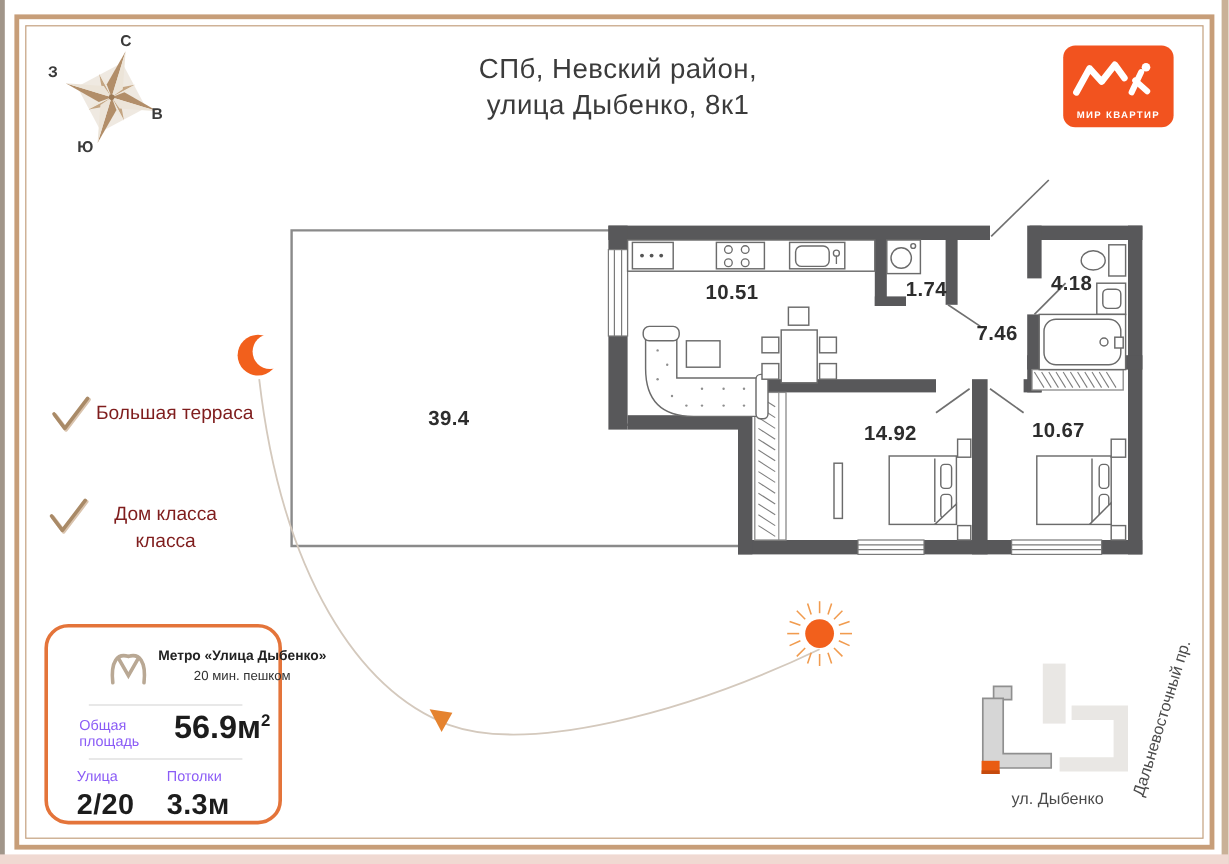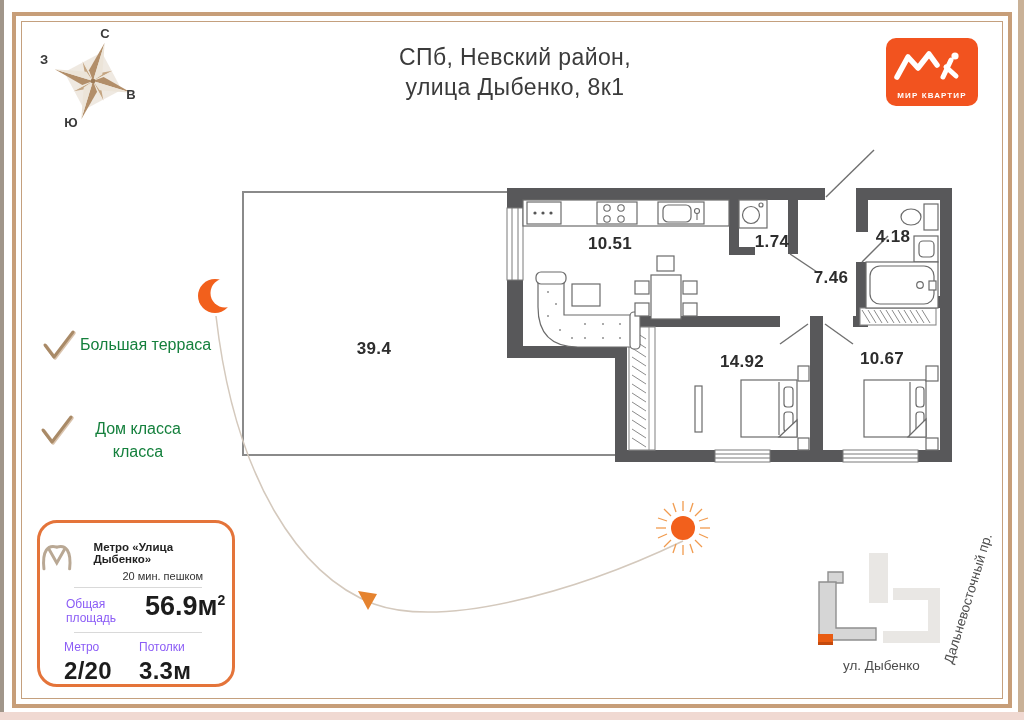--- a/index.html
+++ b/index.html
@@ -10,21 +10,21 @@
   .frame-inner{position:absolute;inset:21px;border:1px solid #c4a07e;pointer-events:none;}
   .abs{position:absolute;}
   .title{position:absolute;left:315px;top:42px;width:400px;text-align:center;
          font-size:23px;line-height:30px;font-weight:300;color:#3b3b3b;letter-spacing:.4px;}
   .compass-letter{position:absolute;width:18px;text-align:center;font-size:13px;font-weight:700;color:#3a3a3a;}
   .logo{position:absolute;left:886px;top:38px;width:92px;height:68px;background:#f2531f;border-radius:10px;}
   .logo-label{position:absolute;left:0;bottom:6px;width:100%;text-align:center;color:#fff;
               font-size:8px;font-weight:700;letter-spacing:1.1px;}
   .room-label{position:absolute;transform:translate(-50%,-50%);font-size:17px;font-weight:600;
               color:#2d2d2d;letter-spacing:.3px;white-space:nowrap;}
-  .feature-text{position:absolute;font-size:16px;color:#15803d;}
+  .feature-text{position:absolute;font-size:16px;color:#7f1d1d;}
   .card{position:absolute;left:37px;top:520px;width:198px;height:167px;background:#fff;
         border:3px solid #e4743a;border-radius:20px;box-sizing:border-box;}
   .card hr{border:none;border-top:1px solid #d9d9d9;margin:0;}
   .card .small-label{font-size:12px;color:#8b5cf6;line-height:14px;}
   .card .big-value{font-size:24px;font-weight:800;color:#1c1c1c;letter-spacing:.3px;text-align:right;}
   .street{position:absolute;color:#4c4c4c;font-size:13.5px;white-space:nowrap;}
 </style>
 </head>
 <body>
 
@@ -297,42 +297,42 @@
   <div class="feature-text" style="left:80px;top:336px;">Большая терраса</div>
 
   <svg class="abs" style="left:40px;top:413px;" width="36" height="36" viewBox="0 0 36 36">
     <polyline points="4,18 13,30 32,5" fill="none" stroke="#d9c3ad" stroke-width="3.5" stroke-linecap="round" stroke-linejoin="round"></polyline>
     <polyline points="3,17 12,29 31,4" fill="none" stroke="#a98a67" stroke-width="3" stroke-linecap="round" stroke-linejoin="round"></polyline>
   </svg>
   <div class="feature-text" style="left:88px;top:420px;width:100px;text-align:center;">Дом класса</div>
   <div class="feature-text" style="left:88px;top:443px;width:100px;text-align:center;">класса</div>
 
   <div class="card">
-    <div style="position:absolute;left:0;top:14px;width:100%;display:flex;justify-content:flex-end;gap:20px;">
+    <div style="position:absolute;left:0;top:14px;width:100%;display:flex;justify-content:flex-end;gap:8px;padding-left:40px;">
       <svg width="34" height="36" viewBox="0 0 34 36">
         <g fill="none" stroke="#b9a894" stroke-width="3" stroke-linecap="round">
           <path d="M4,32 C2,14 8,7 17,10"></path>
           <path d="M30,32 C32,14 26,7 17,10"></path>
           <path d="M9,12 L17,26 L25,12"></path>
         </g>
       </svg>
       <div style="padding-top:4px;">
         <div style="font-size:11.5px;font-weight:700;color:#222;">Метро «Улица Дыбенко»</div>
         <div style="font-size:11px;color:#333;text-align:center;margin-top:5px;">20 мин. пешком</div>
       </div>
     </div>
     <hr style="position:absolute;top:64px;left:34px;right:30px;">
     <div class="small-label" style="position:absolute;left:26px;top:74px;">
       <div>Общая</div>
       <div>площадь</div>
     </div>
     <div style="position:absolute;left:105px;top:68px;font-size:27px;font-weight:800;color:#1c1c1c;"><span>56.9м</span><sup style="font-size:14px;">2</sup></div>
     <hr style="position:absolute;top:109px;left:34px;right:30px;">
     <div style="position:absolute;left:24px;top:117px;">
-      <div class="small-label">Метро</div>
+      <div class="small-label">Улица</div>
       <div class="big-value" style="margin-top:3px;">2/20</div>
     </div>
     <div style="position:absolute;left:99px;top:117px;">
       <div class="small-label">Потолки</div>
       <div class="big-value" style="margin-top:3px;">3.3м</div>
     </div>
   </div>
 
   <svg class="abs" style="left:810px;top:545px;" width="140" height="110" viewBox="0 0 140 110">
     <rect x="59" y="8" width="19" height="50" fill="#e9e7e4"></rect>

